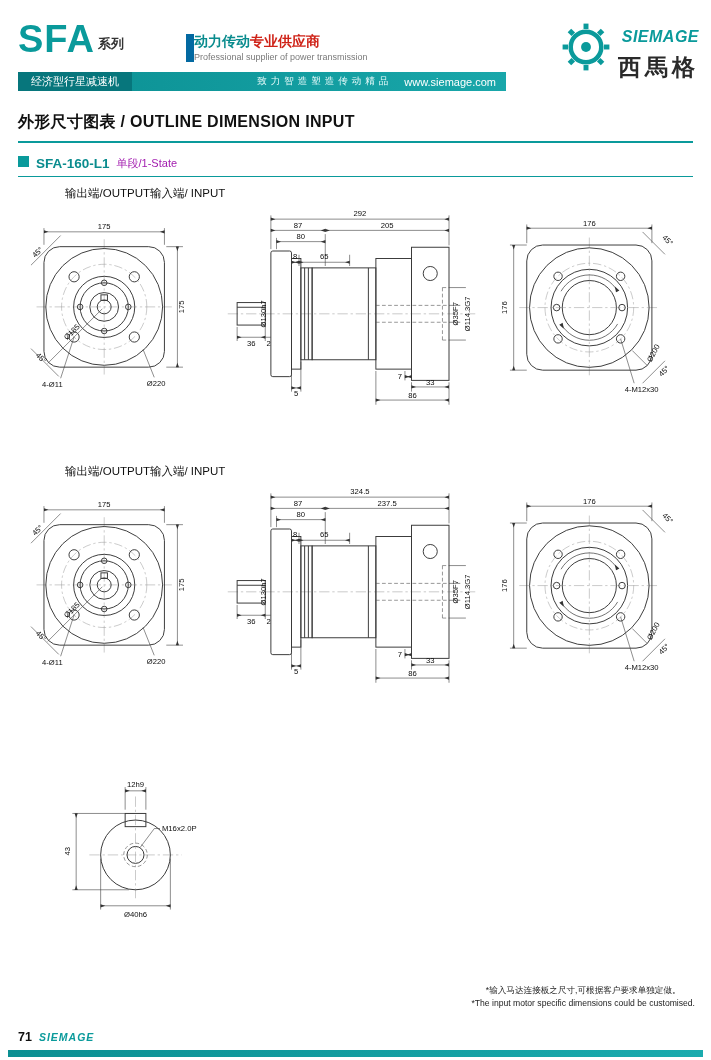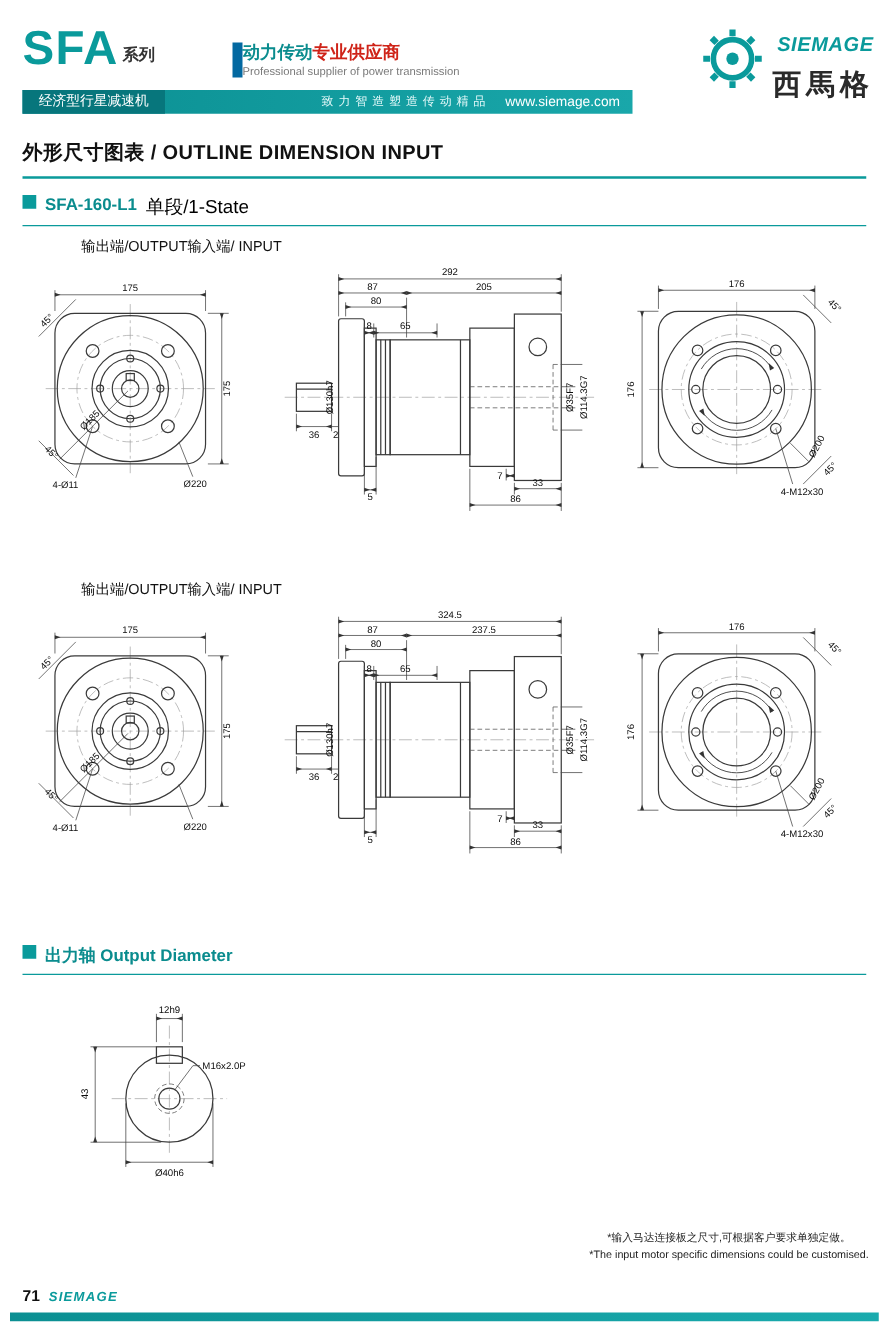--- a/index.html
+++ b/index.html
@@ -29,38 +29,38 @@
 .title-rule{position:absolute;left:18px;right:18px;top:141px;height:2px;background:#0a9a9b}
 
 
 .sec{position:absolute;left:18px;right:18px}
 #sec-l1{top:156px}
 #sec-l2{top:455px}
 #sec-shaft{top:756px}
 .sec-head{display:flex;align-items:flex-start;gap:7px;border-bottom:1.5px solid #0a9a9b;padding-bottom:5px}
 .bullet{width:11px;height:11px;background:#0a9a9b;flex:0 0 auto}
 .sec-title{font-size:13.5px;font-weight:bold;color:#0a8c8e}
-.sec-sub{font-size:15px;color:#000000}
+.sec-sub{font-size:11px;color:#a21caf}
 .io-labels{display:flex;justify-content:flex-start;margin:9px 62px 0 47px;font-size:11.5px;color:#111}
 .drawings{display:flex;justify-content:space-between;align-items:center;margin-top:5px}
 svg.drw{overflow:visible;display:block}
 g.ln *{fill:none;stroke:#3a3a3a;stroke-width:1.05}
 g.cl line{stroke:#999;stroke-width:.55;stroke-dasharray:11 3 2.5 3}
 .cl2{fill:none;stroke:#999;stroke-width:.55;stroke-dasharray:9 3 2.5 3}
 g.hid line,.hid{fill:none;stroke:#555;stroke-width:.65;stroke-dasharray:4 2.5}
 g.dim line{stroke:#444;stroke-width:.65}
 g.dim path{stroke:#444;stroke-width:.8;fill:none}
 svg.drw text{font-size:8.2px;fill:#0d0d0d;font-family:"Liberation Sans",sans-serif}
 text.mid{text-anchor:middle}
 text.end{text-anchor:end}
 .shaft-wrap{margin:16px 0 16px 28px}
 
 
 .footnotes{position:absolute;right:16px;top:984px;text-align:center;font-size:8.6px;line-height:1.55;color:#1c1c1c}
-.pagefoot{position:absolute;left:18px;top:1030px;display:flex;align-items:flex-end;gap:7px}
+.pagefoot{position:absolute;left:18px;top:1030px;display:flex;align-items:center;gap:7px}
 .page-num{font-size:12.5px;font-weight:bold;color:#111}
 .foot-brand{font-size:10.5px;font-weight:bold;font-style:italic;color:#0a9a9b;letter-spacing:1px}
 .bottom-bar{position:absolute;left:8px;right:8px;bottom:3px;height:7px;background:linear-gradient(90deg,#0b8f92,#1aabae)}
 </style>
 </head>
 <body>
 
 <svg width="0" height="0" style="position:absolute" aria-hidden="true">
   <defs>
     <marker id="arr" viewBox="0 0 10 8" markerWidth="9" markerHeight="7" refX="9.3" refY="4" orient="auto-start-reverse">
@@ -456,24 +456,20 @@
         <text class="mid" x="183" y="27" transform="rotate(45 183 27)">45°</text>
         <text class="mid" x="183" y="167" transform="rotate(-45 183 167)">45°</text>
         <text class="mid" x="172" y="147" transform="rotate(-62 172 147)">Ø200</text>
         <text class="mid" x="157" y="187">4-M12x30</text>
       </svg>
 
     </div>
   </div>
 
   <div class="sec" id="sec-shaft">
-    <div class="sec-head">
-      <span class="bullet"></span>
-      <span class="sec-title">出力轴 Output Diameter</span>
-    </div>
     <div class="shaft-wrap">
       <svg class="drw" viewBox="0 0 225 158" width="212">
         <g class="cl">
             <line x1="95" y1="26" x2="95" y2="134"></line>
             <line x1="46" y1="88" x2="144" y2="88"></line>
           </g>
         <g class="ln">
           <circle cx="95" cy="88" r="37"></circle>
           <circle cx="95" cy="88" r="9"></circle>
           <rect x="84" y="44" width="22" height="14"></rect>

